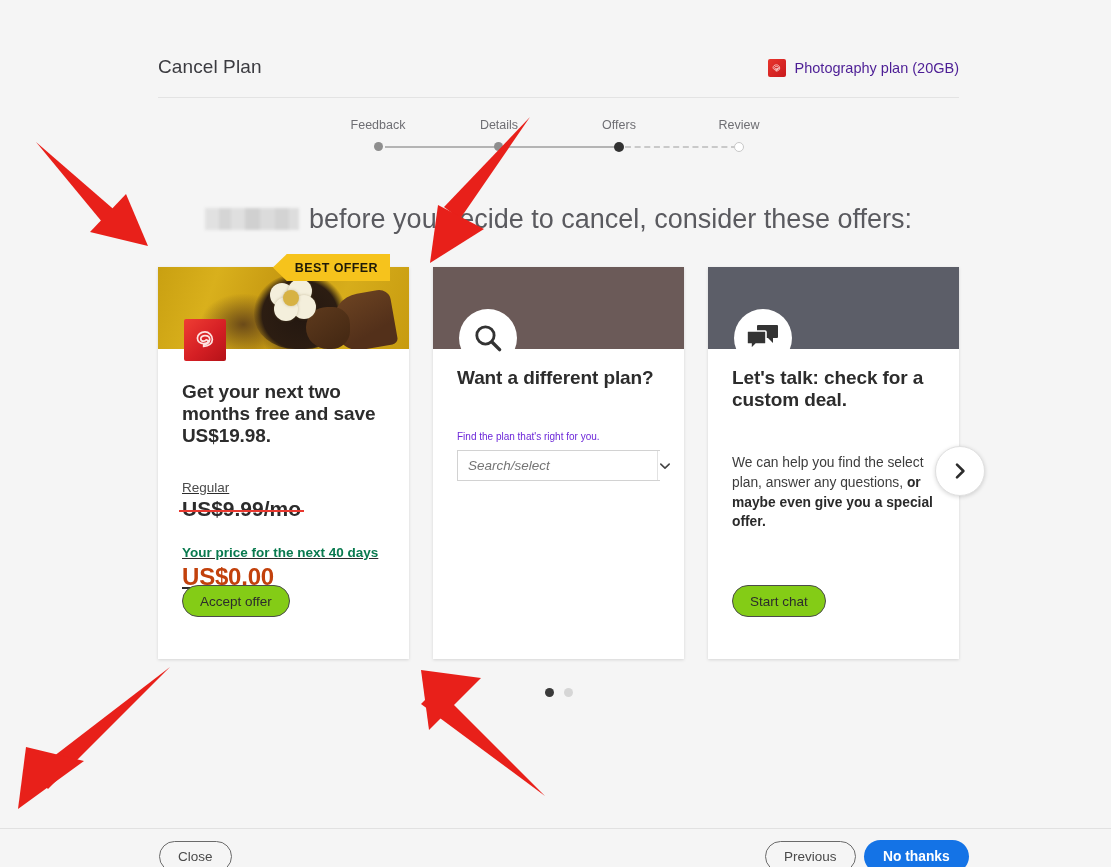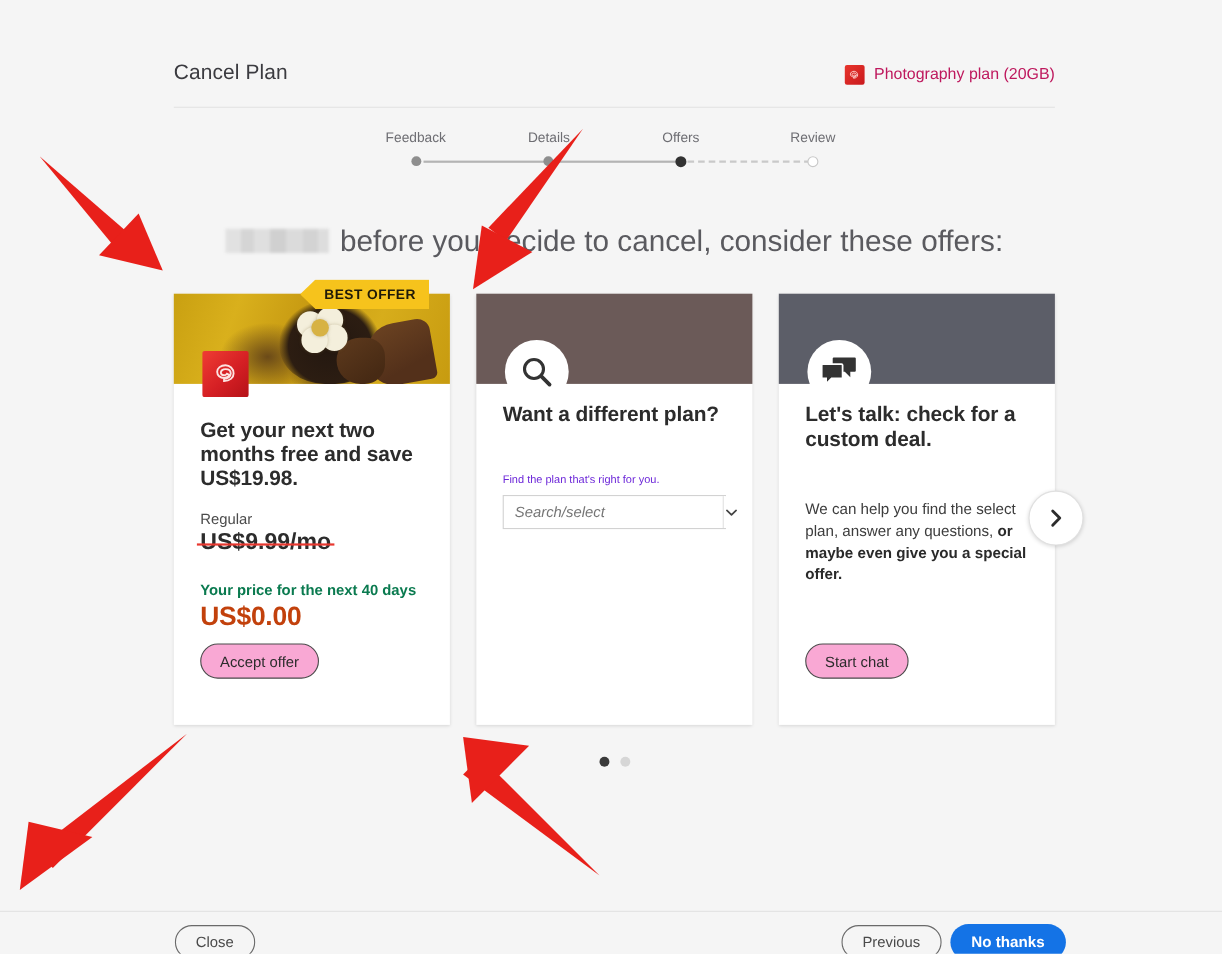--- a/index.html
+++ b/index.html
@@ -51,21 +51,21 @@
   .cc-mini {
     width: 18px; height: 18px;
     background: linear-gradient(135deg,#e8352c 0%, #c9191d 100%);
     border-radius: 2px;
     display: flex;
     align-items: center;
     justify-content: center;
   }
   .plan-badge-label {
     font-size: 14.5px;
-    color: #be185d;
+    color: #4c1d95;
   }
   .hrule {
     position: absolute;
     left: 158px;
     top: 81px;
     width: 801px;
     height: 1px;
     background: #e3e3e3;
   }
 
@@ -283,21 +283,21 @@
   }
   .card.c1 .card-body { padding-top: 32px; }
   .card-title {
     font-size: 19px;
     font-weight: bold;
     color: #2c2c2c;
     line-height: 1.17;
     margin: 0 0 6px 0;
     letter-spacing: -.1px;
   }
-  .price-block { margin-top: 16px; }
+  .price-block { margin-top: 32px; text-decoration: underline; }
   .regular-label {
     font-size: 13.5px;
     color: #4b4b4b;
     margin-bottom: 2px;
   }
   .old-price {
     font-size: 21px;
     font-weight: bold;
     color: #2c2c2c;
     position: relative;
@@ -369,21 +369,21 @@
   }
 
   .pill-btn {
     position: absolute;
     left: 24px;
     bottom: 24px;
     height: 32px;
     padding: 0 17px;
     border: 1.4px solid #4b4b4b;
     border-radius: 16px;
-    background: #f9a8d4;
+    background: #84cc16;
     font-family: "Liberation Sans", sans-serif;
     font-size: 13.5px;
     color: #2c2c2c;
     cursor: pointer;
     display: inline-flex;
     align-items: center;
   }
 
   .next-arrow {
     position: absolute;

